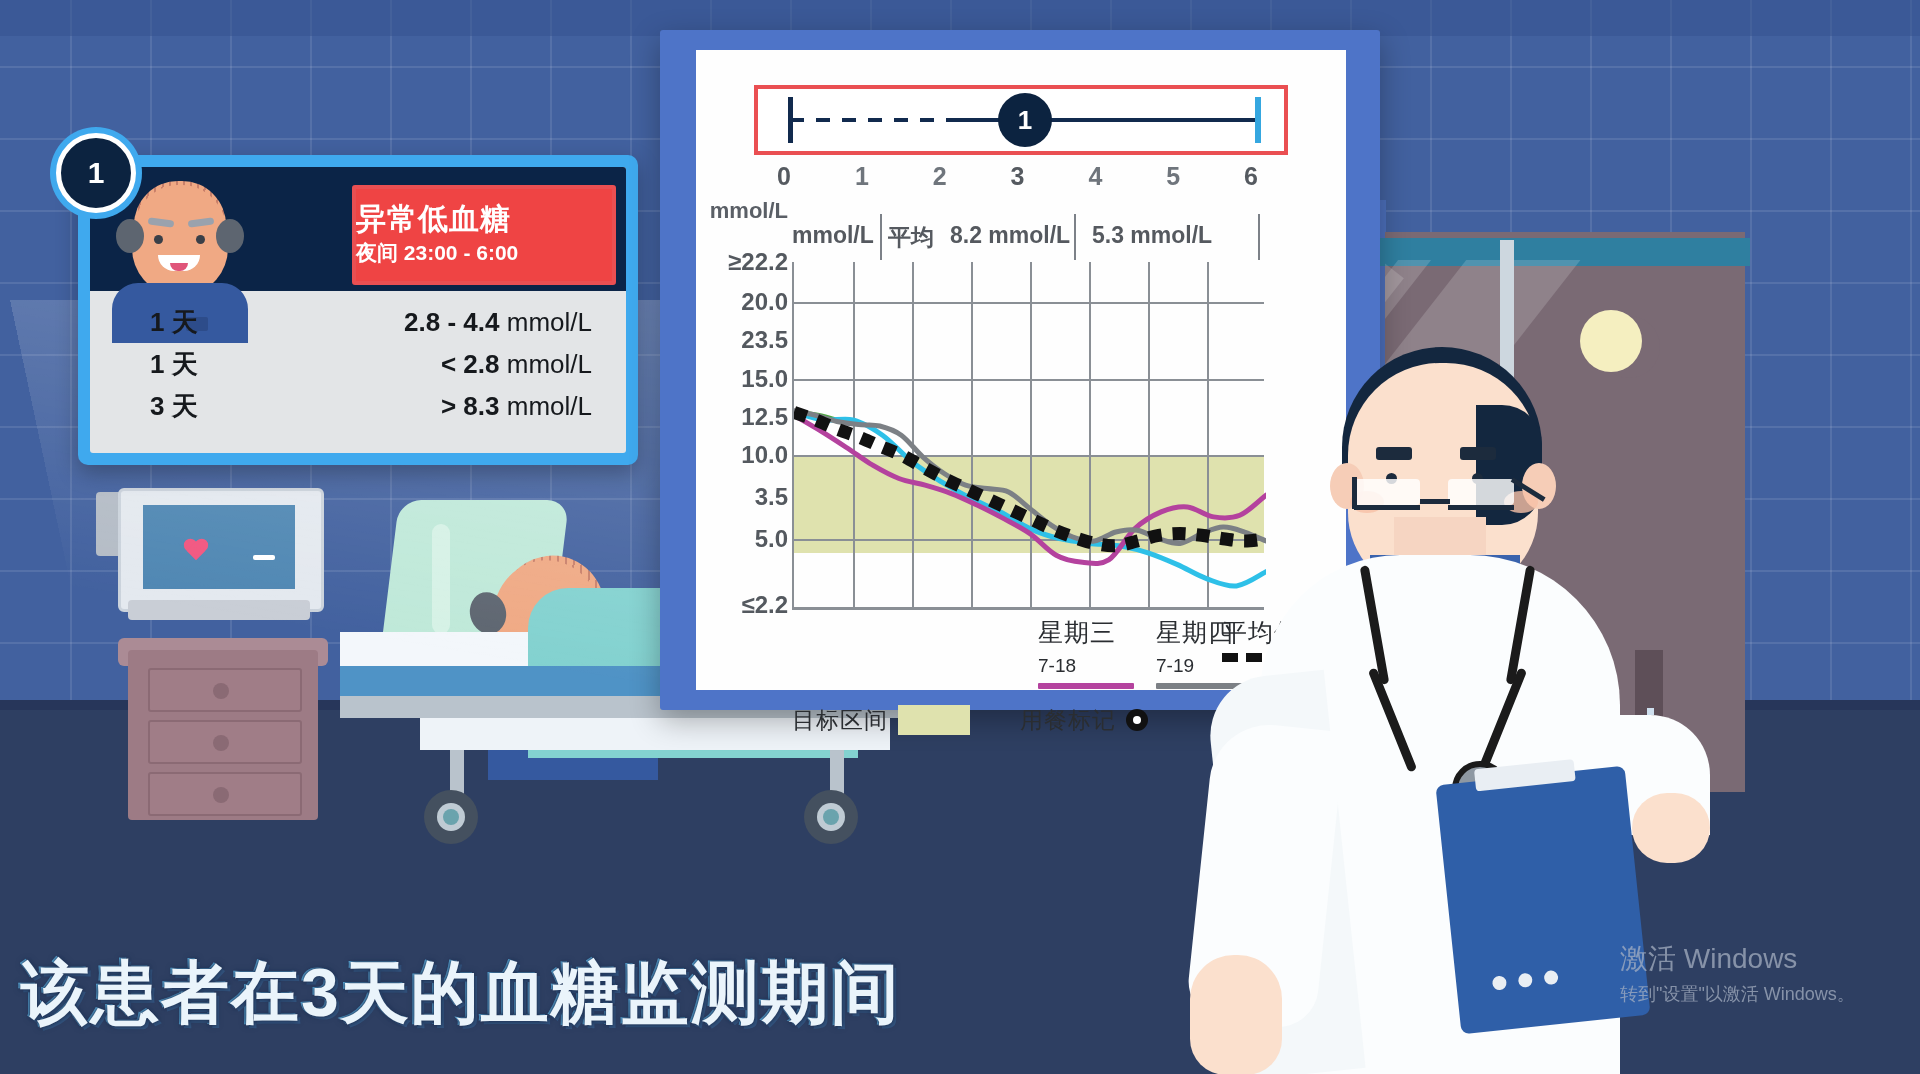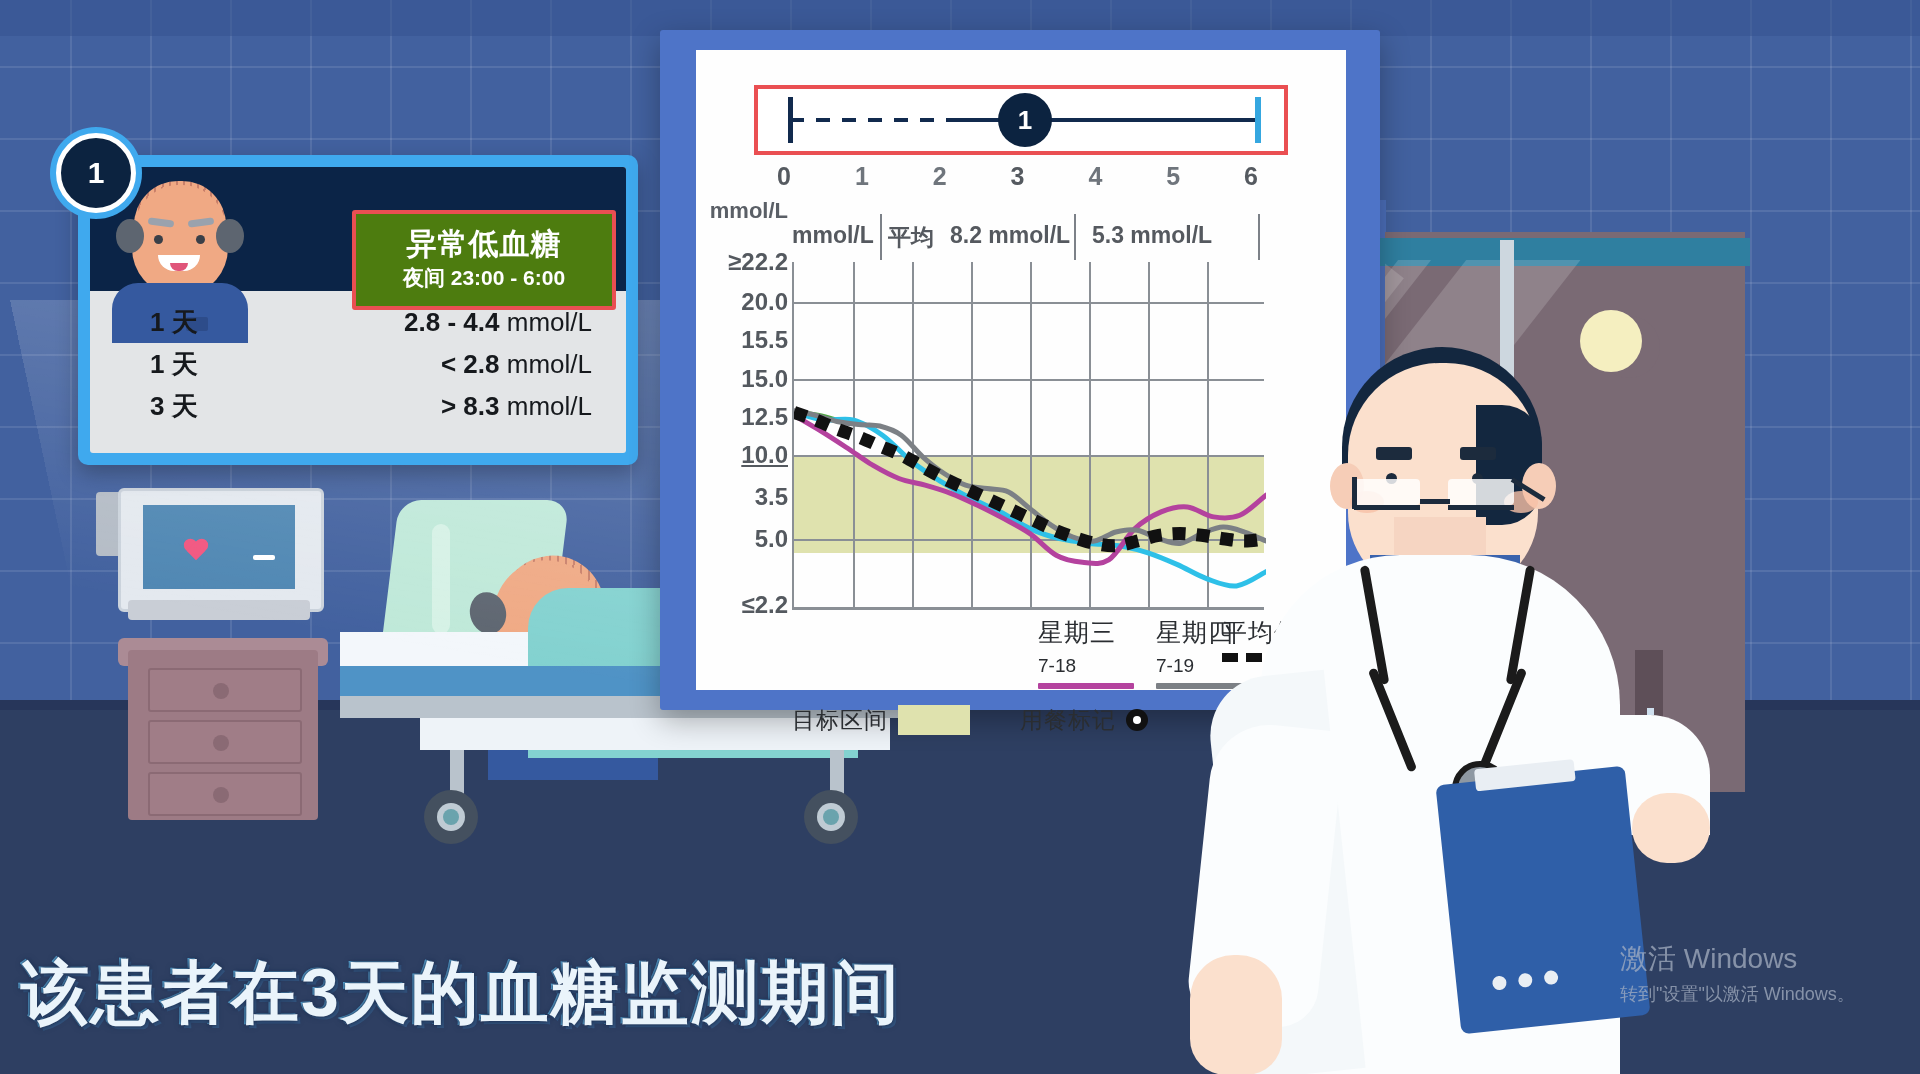--- a/index.html
+++ b/index.html
@@ -79,22 +79,22 @@
         transform:perspective(600px) rotateX(0deg) skewX(12deg);pointer-events:none;}
 
   
   .card{position:absolute;left:78px;top:155px;width:560px;height:310px;background:#3fa9ee;border-radius:10px;
         box-shadow:0 8px 22px rgba(0,0,0,.28);}
   .card-inner{position:absolute;left:12px;top:12px;width:536px;height:286px;background:#e3e5e7;border-radius:3px;overflow:hidden;}
   .card-photo{position:absolute;left:0;top:0;width:536px;height:124px;background:#0b2447;}
   .card-badge{position:absolute;left:-22px;top:-22px;width:70px;height:70px;border-radius:50%;background:#0c2340;
         border:5px solid #ffffff;box-shadow:0 0 0 6px #3fa9ee;display:flex;align-items:center;justify-content:center;
         color:#fff;font-size:30px;font-weight:700;z-index:6;}
-  .alert-box{position:absolute;left:262px;top:18px;width:256px;height:92px;background:#4d7c0f;border:4px solid #ea4f52;border-radius:3px;
-        display:flex;flex-direction:column;align-items:center;justify-content:center;margin-top:25px;}
+  .alert-box{position:absolute;left:262px;top:18px;width:256px;height:92px;background:#ef4444;border:4px solid #ea4f52;border-radius:3px;
+        display:flex;flex-direction:column;justify-content:center;}
   .alert-title{color:#fff;font-size:30px;font-weight:700;letter-spacing:1px;line-height:1.05;}
   .alert-sub{color:#fff;font-size:21px;font-weight:700;margin-top:4px;}
   .rows{position:absolute;left:0;top:124px;width:536px;height:150px;padding-top:14px;box-sizing:border-box;}
   .row{display:flex;align-items:baseline;height:42px;padding:0 34px 0 60px;}
   .row .rl{font-size:26px;color:#16191d;font-weight:700;white-space:nowrap;}
   .row .rr{margin-left:auto;font-size:26px;color:#16191d;white-space:nowrap;}
   .row .rr b{font-weight:700;}
   .row .unit{font-weight:400;}
 
   
@@ -348,24 +348,24 @@
           <span style="left: 263.5px;">3</span>
           <span class="dim" style="left: 341.333px;">4</span>
           <span class="dim" style="left: 419.167px;">5</span>
           <span style="left: 497px;">6</span>
         </div>
 
       <div class="ylabel-unit">mmol/L</div>
       <div class="yticks" id="yticks">
           <div style="top: 32px;">≥22.2</div>
           <div style="top: 72.02px;">20.0</div>
-          <div style="top: 110.3px;">15.5</div>
+          <div style="top: 110.3px;">23.5</div>
           <div style="top: 148.58px;">15.0</div>
           <div style="top: 186.86px;">12.5</div>
-          <div style="top: 225.14px; text-decoration: underline;">10.0</div>
+          <div style="top: 225.14px;">10.0</div>
           <div style="top: 266.9px;">3.5</div>
           <div style="top: 308.66px;">5.0</div>
           <div style="top: 374.78px;">≤2.2</div>
         </div>
 
       <div class="hdr">
         <span style="left:0">mmol/L</span>
         <span class="vr" style="left:88px"></span>
         <span style="left:96px">平均</span>
         <span style="left:158px">8.2 mmol/L</span>

